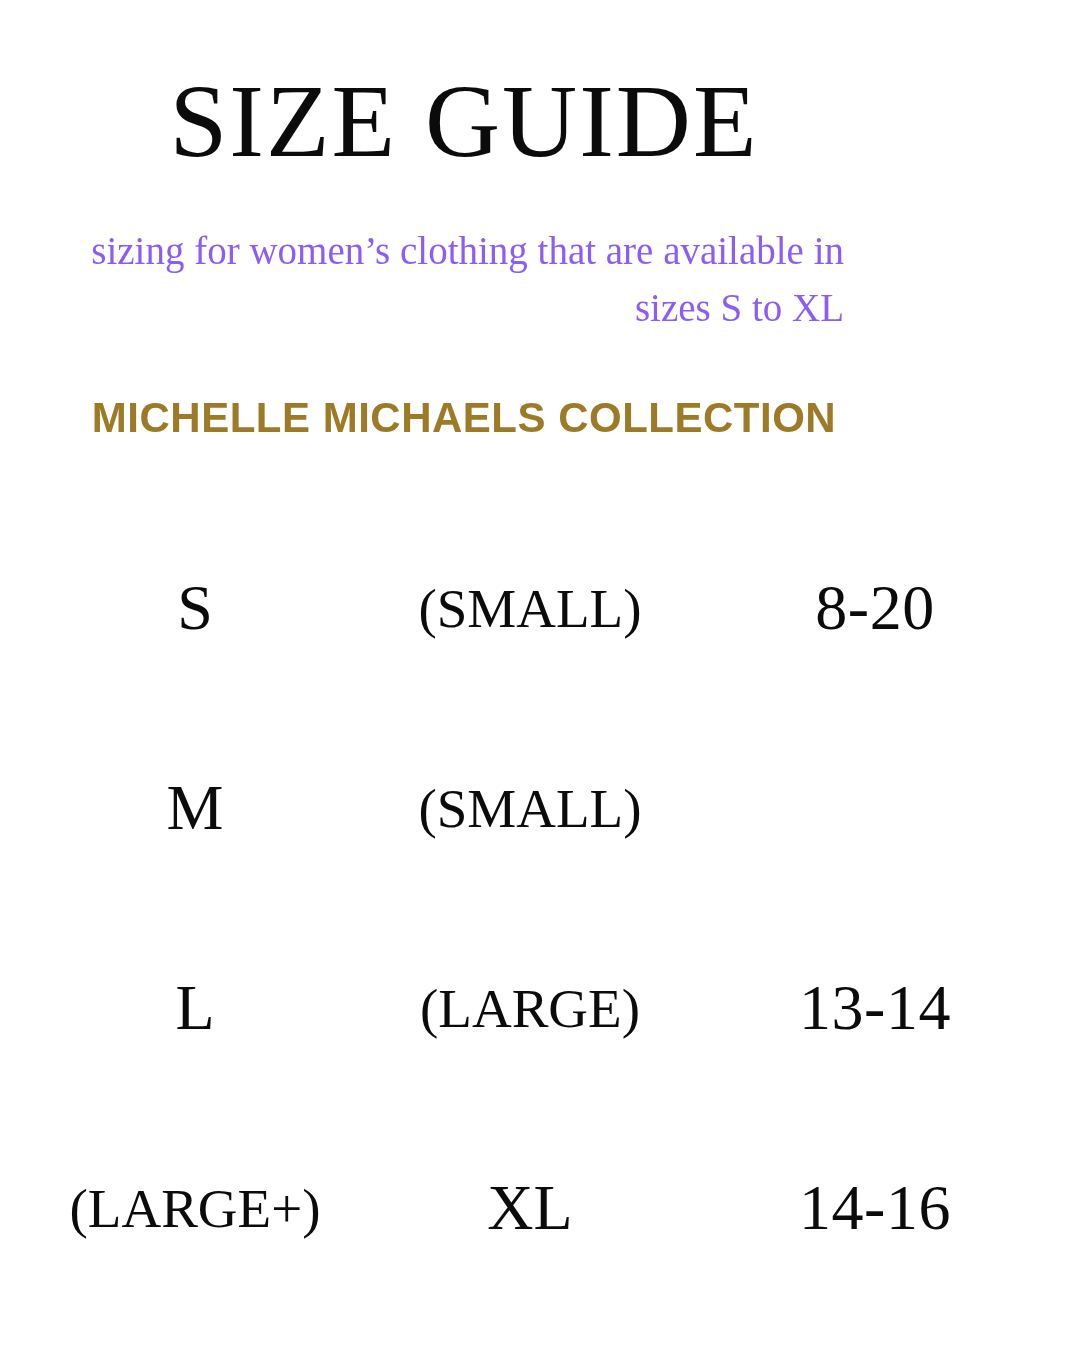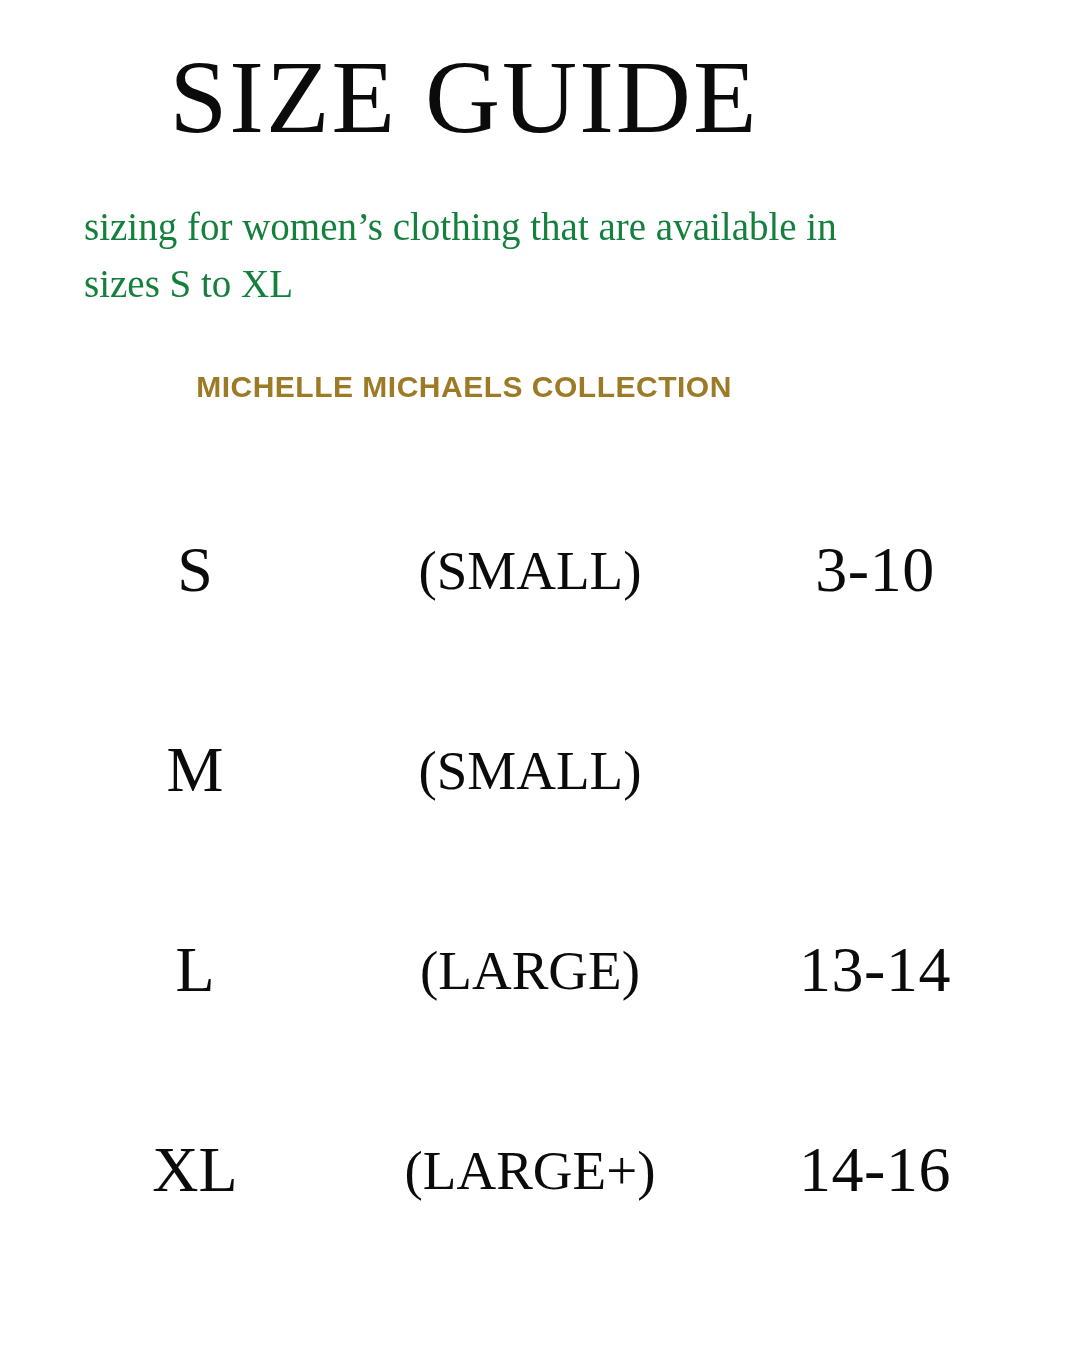--- a/index.html
+++ b/index.html
@@ -11,47 +11,47 @@
     height: 1350px;
     background: #ffffff;
     font-family: "Liberation Serif", serif;
     color: #0d0d0d;
     overflow: hidden;
   }
   .page {
     width: 928px;
     height: 1350px;
     box-sizing: border-box;
-    padding: 32px 60px 40px 60px;
+    padding: 56px 60px 40px 60px;
     display: flex;
     flex-direction: column;
     align-items: center;
   }
   .title {
     font-family: "Liberation Serif", serif;
     font-size: 104px;
     line-height: 1.05;
     letter-spacing: 2px;
     font-weight: 400;
     text-align: center;
     margin: 10px 0 0 0;
     color: #0b0b0b;
   }
   .subtitle {
     font-family: "Liberation Serif", serif;
     font-size: 39px;
     line-height: 1.45;
-    text-align: left;
+    text-align: right;
     margin: 48px 0 0 0;
     max-width: 760px;
-    color: #15803d;
+    color: #8b5cf6;
   }
   .brand {
     font-family: "Liberation Sans", sans-serif;
-    font-size: 30px;
+    font-size: 42px;
     font-weight: 700;
     letter-spacing: 0.5px;
     text-align: center;
     color: #9d7b26;
     margin: 58px 0 0 0;
   }
   .table {
     width: 100%;
     max-width: 960px;
     margin-top: 66px;
@@ -86,35 +86,35 @@
 
   <p class="subtitle">sizing for women’s clothing that are available in sizes S to XL</p>
 
   <div class="brand">MICHELLE MICHAELS COLLECTION</div>
 
   <div class="table">
 
     <div class="row">
       <div class="cell code">S</div>
       <div class="cell name">(SMALL)</div>
-      <div class="cell range">3-10</div>
+      <div class="cell range">8-20</div>
     </div>
 
     <div class="row">
       <div class="cell code">M</div>
       <div class="cell name">(SMALL)</div>
     </div>
 
     <div class="row">
       <div class="cell code">L</div>
       <div class="cell name">(LARGE)</div>
       <div class="cell range">13-14</div>
     </div>
 
     <div class="row">
+      <div class="cell name">(LARGE+)</div>
       <div class="cell code">XL</div>
-      <div class="cell name">(LARGE+)</div>
       <div class="cell range">14-16</div>
     </div>
 
   </div>
 
 </div>
 
 </body></html>

